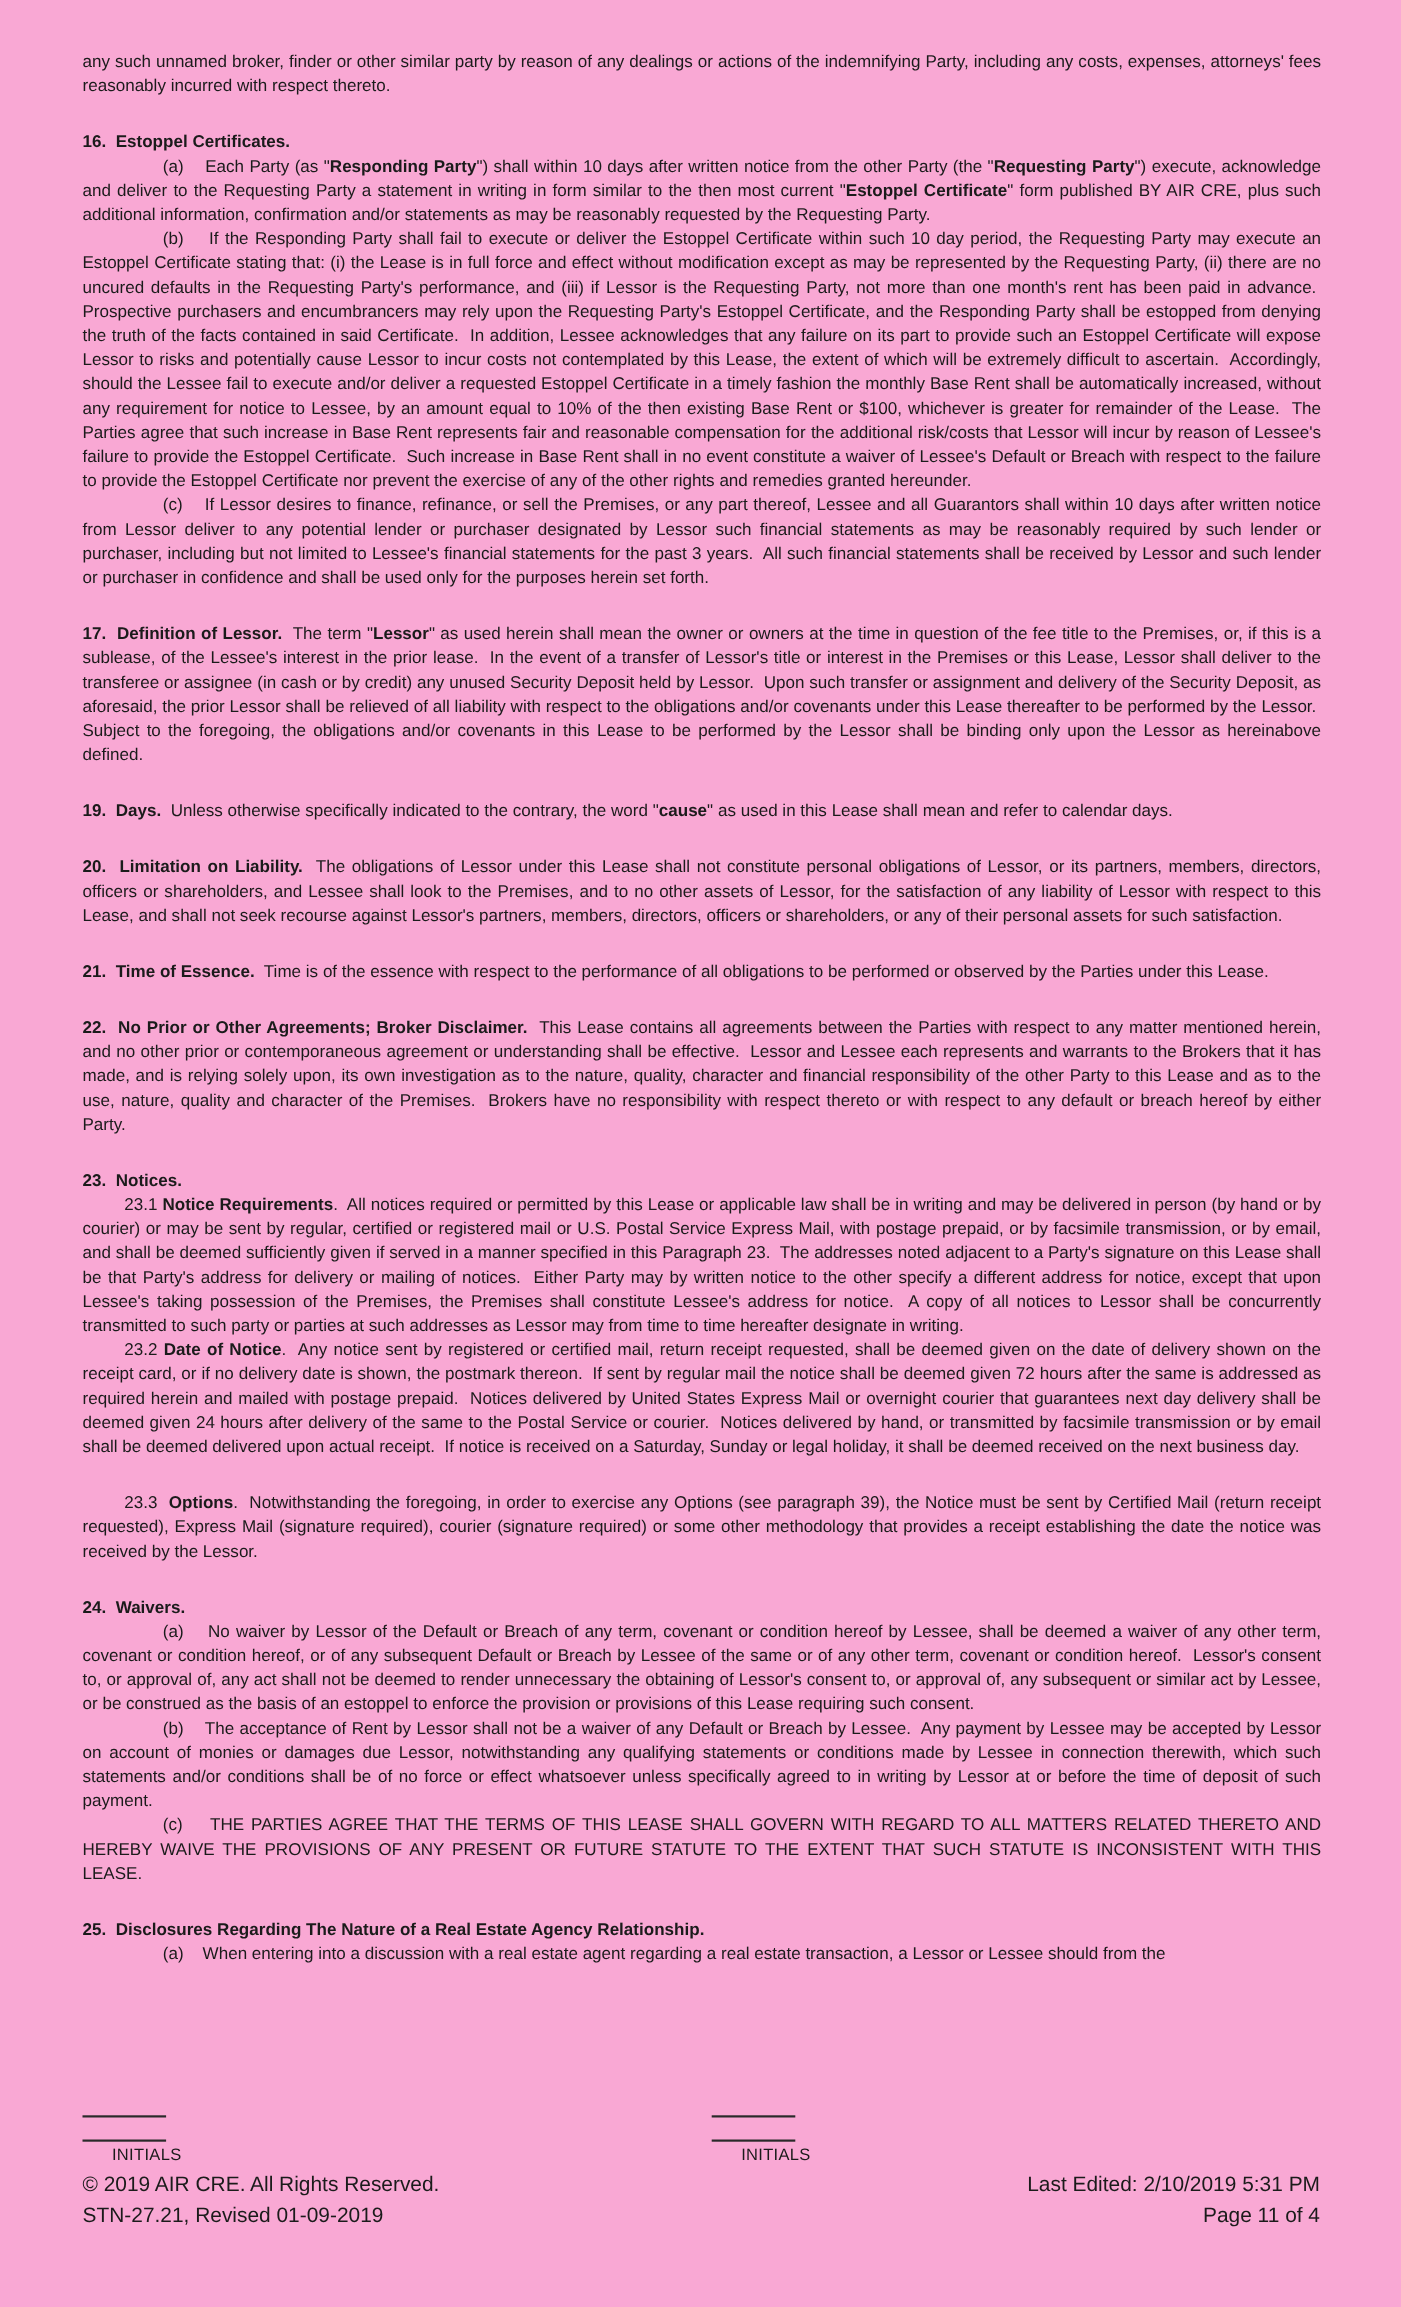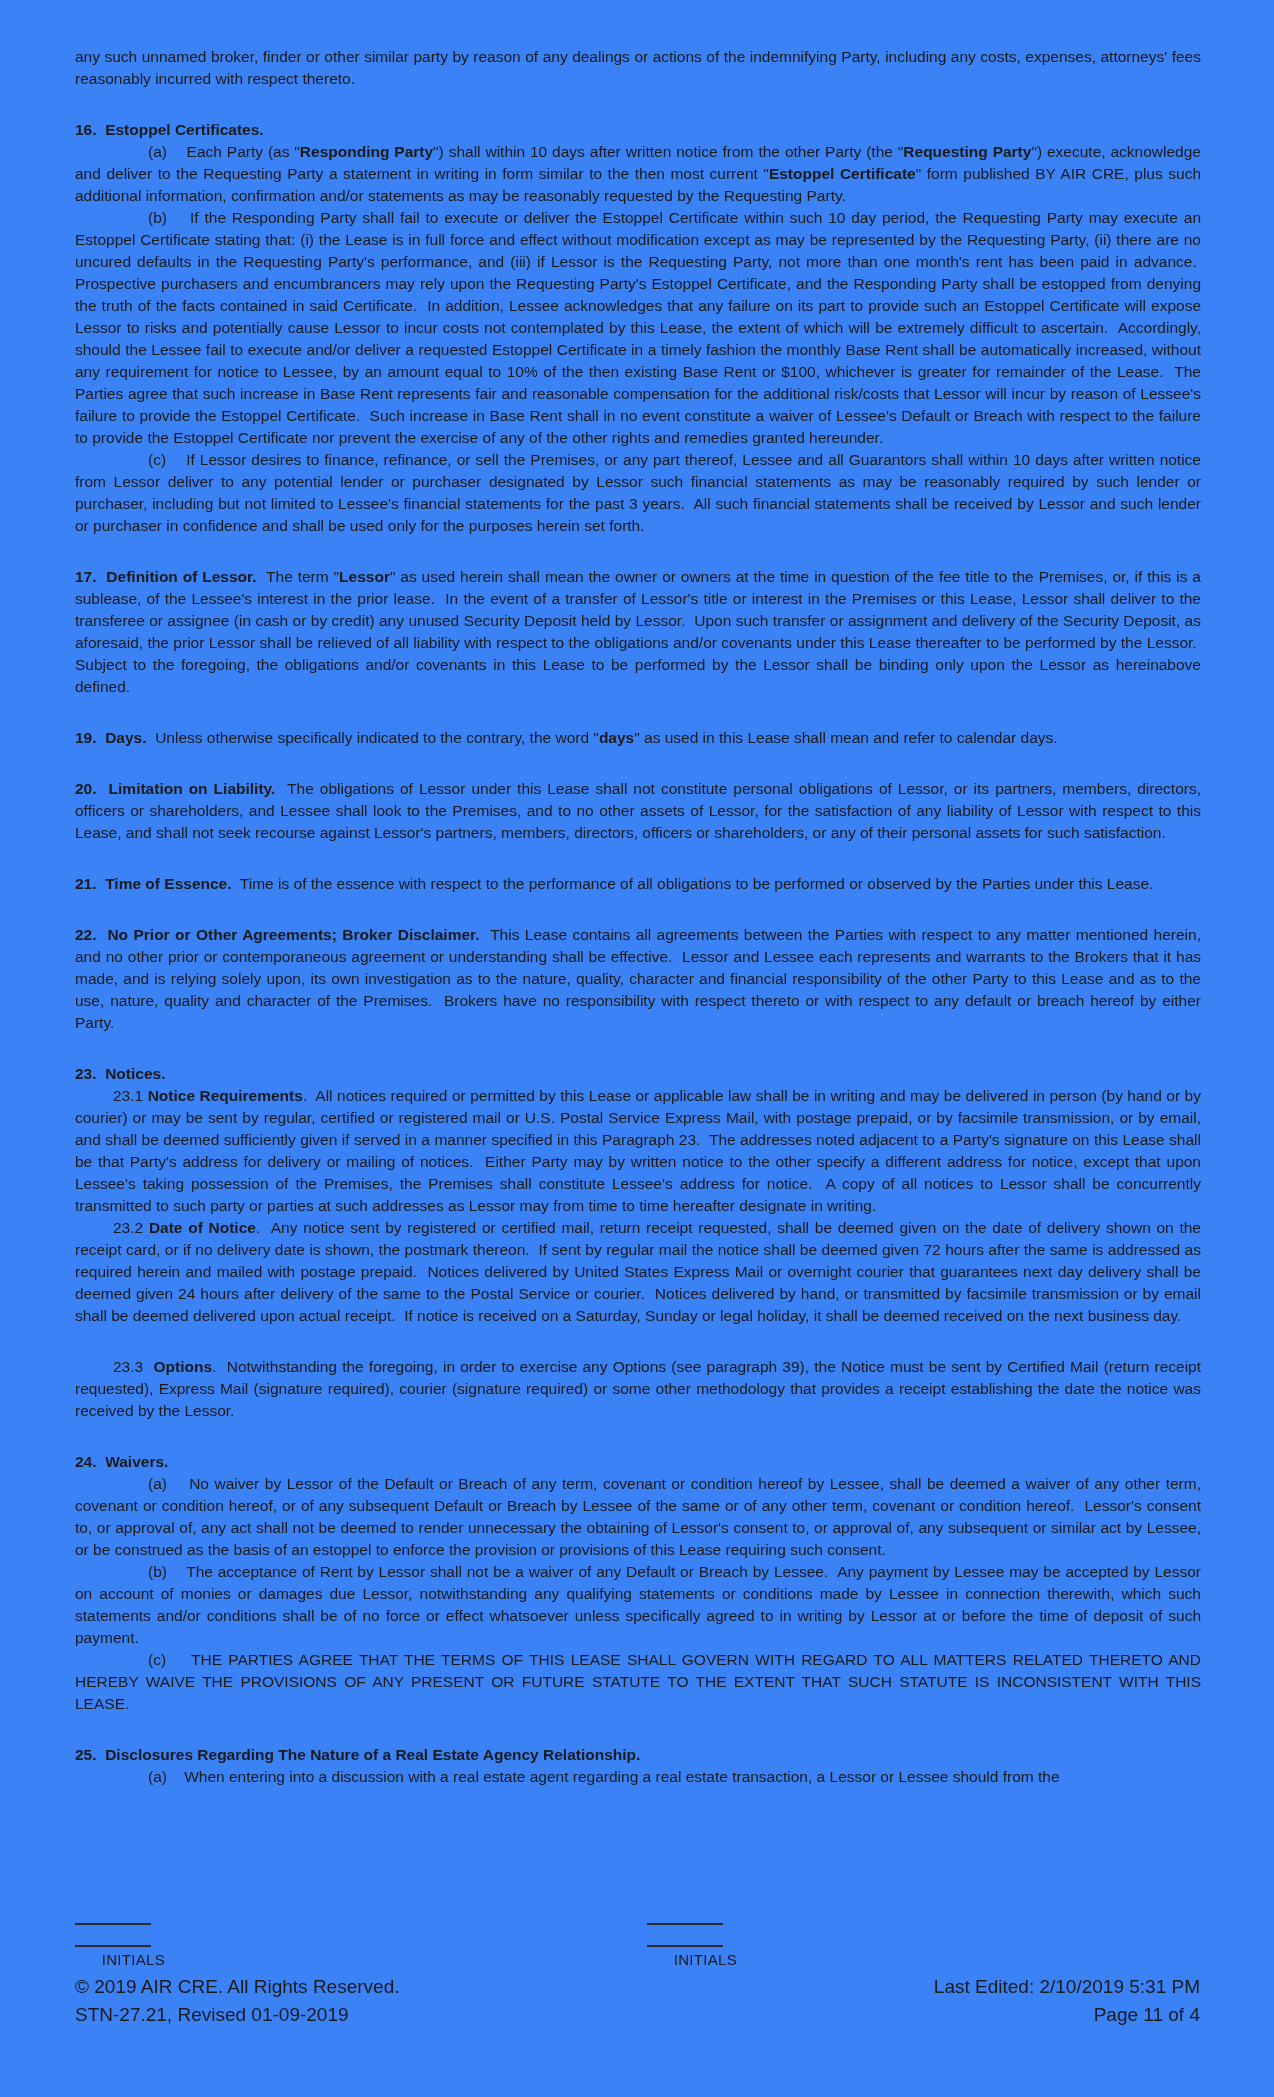--- a/index.html
+++ b/index.html
@@ -3,21 +3,21 @@
 <meta charset="utf-8">
 <title>Lease Page 11</title>
 <style>
   * { box-sizing: border-box; margin: 0; padding: 0; }
   html, body { background: #e8e8e8; }
   body { width: 1274px; }
   .page {
     position: relative;
     width: 1274px;
     height: 2097px;
-    background: #3b82f6;
+    background: #f9a8d4;
     font-family: "Liberation Sans", sans-serif;
     color: #1b1b1b;
     overflow: hidden;
   }
   .content {
     position: absolute;
     left: 75px;
     top: 46px;
     width: 1126px;
   }
@@ -66,21 +66,21 @@
 
 <div class="page">
 
   <div class="content">
       <p class="blk body"><span>any such unnamed broker, finder or other similar party by reason of any dealings or actions of the indemnifying Party, including any costs, expenses, attorneys' fees reasonably incurred with respect thereto.</span></p>
       <p class="blk heading gap"><span class="bold">16.&nbsp;  Estoppel Certificates.</span></p>
       <p class="blk sub"><span>(a)&nbsp; &nbsp; Each Party (as "</span><span class="bold">Responding Party</span><span>") shall within 10 days after written notice from the other Party (the "</span><span class="bold">Requesting Party</span><span>") execute, acknowledge and deliver to the Requesting Party a statement in writing in form similar to the then most current "</span><span class="bold">Estoppel Certificate</span><span>" form published BY AIR CRE, plus such additional information, confirmation and/or statements as may be reasonably requested by the Requesting Party.</span></p>
       <p class="blk sub"><span>(b)&nbsp; &nbsp; If the Responding Party shall fail to execute or deliver the Estoppel Certificate within such 10 day period, the Requesting Party may execute an Estoppel Certificate stating that: (i) the Lease is in full force and effect without modification except as may be represented by the Requesting Party, (ii) there are no uncured defaults in the Requesting Party's performance, and (iii) if Lessor is the Requesting Party, not more than one month's rent has been paid in advance.&nbsp; Prospective purchasers and encumbrancers may rely upon the Requesting Party's Estoppel Certificate, and the Responding Party shall be estopped from denying the truth of the facts contained in said Certificate.&nbsp; In addition, Lessee acknowledges that any failure on its part to provide such an Estoppel Certificate will expose Lessor to risks and potentially cause Lessor to incur costs not contemplated by this Lease, the extent of which will be extremely difficult to ascertain.&nbsp; Accordingly, should the Lessee fail to execute and/or deliver a requested Estoppel Certificate in a timely fashion the monthly Base Rent shall be automatically increased, without any requirement for notice to Lessee, by an amount equal to 10% of the then existing Base Rent or $100, whichever is greater for remainder of the Lease.&nbsp; The Parties agree that such increase in Base Rent represents fair and reasonable compensation for the additional risk/costs that Lessor will incur by reason of Lessee's failure to provide the Estoppel Certificate.&nbsp; Such increase in Base Rent shall in no event constitute a waiver of Lessee's Default or Breach with respect to the failure to provide the Estoppel Certificate nor prevent the exercise of any of the other rights and remedies granted hereunder.</span></p>
       <p class="blk sub"><span>(c)&nbsp; &nbsp; If Lessor desires to finance, refinance, or sell the Premises, or any part thereof, Lessee and all Guarantors shall within 10 days after written notice from Lessor deliver to any potential lender or purchaser designated by Lessor such financial statements as may be reasonably required by such lender or purchaser, including but not limited to Lessee's financial statements for the past 3 years.&nbsp; All such financial statements shall be received by Lessor and such lender or purchaser in confidence and shall be used only for the purposes herein set forth.</span></p>
       <p class="blk body gap"><span class="bold">17.&nbsp;  Definition of Lessor.</span><span>&nbsp; The term "</span><span class="bold">Lessor</span><span>" as used herein shall mean the owner or owners at the time in question of the fee title to the Premises, or, if this is a sublease, of the Lessee's interest in the prior lease.&nbsp; In the event of a transfer of Lessor's title or interest in the Premises or this Lease, Lessor shall deliver to the transferee or assignee (in cash or by credit) any unused Security Deposit held by Lessor.&nbsp; Upon such transfer or assignment and delivery of the Security Deposit, as aforesaid, the prior Lessor shall be relieved of all liability with respect to the obligations and/or covenants under this Lease thereafter to be performed by the Lessor.&nbsp; Subject to the foregoing, the obligations and/or covenants in this Lease to be performed by the Lessor shall be binding only upon the Lessor as hereinabove defined.</span></p>
-      <p class="blk body gap"><span class="bold">19.&nbsp;  Days.</span><span>&nbsp; Unless otherwise specifically indicated to the contrary, the word "</span><span class="bold">days</span><span>" as used in this Lease shall mean and refer to calendar days.</span></p>
+      <p class="blk body gap"><span class="bold">19.&nbsp;  Days.</span><span>&nbsp; Unless otherwise specifically indicated to the contrary, the word "</span><span class="bold">cause</span><span>" as used in this Lease shall mean and refer to calendar days.</span></p>
       <p class="blk body gap"><span class="bold">20.&nbsp;  Limitation on Liability.</span><span>&nbsp; The obligations of Lessor under this Lease shall not constitute personal obligations of Lessor, or its partners, members, directors, officers or shareholders, and Lessee shall look to the Premises, and to no other assets of Lessor, for the satisfaction of any liability of Lessor with respect to this Lease, and shall not seek recourse against Lessor's partners, members, directors, officers or shareholders, or any of their personal assets for such satisfaction.</span></p>
       <p class="blk body gap"><span class="bold">21.&nbsp;  Time of Essence.</span><span>&nbsp; Time is of the essence with respect to the performance of all obligations to be performed or observed by the Parties under this Lease.</span></p>
       <p class="blk body gap"><span class="bold">22.&nbsp;  No Prior or Other Agreements; Broker Disclaimer.</span><span>&nbsp; This Lease contains all agreements between the Parties with respect to any matter mentioned herein, and no other prior or contemporaneous agreement or understanding shall be effective.&nbsp; Lessor and Lessee each represents and warrants to the Brokers that it has made, and is relying solely upon, its own investigation as to the nature, quality, character and financial responsibility of the other Party to this Lease and as to the use, nature, quality and character of the Premises.&nbsp; Brokers have no responsibility with respect thereto or with respect to any default or breach hereof by either Party.</span></p>
       <p class="blk heading gap"><span class="bold">23.&nbsp;  Notices.</span></p>
       <p class="blk sub2"><span>23.1 </span><span class="bold">Notice Requirements</span><span>.&nbsp; All notices required or permitted by this Lease or applicable law shall be in writing and may be delivered in person (by hand or by courier) or may be sent by regular, certified or registered mail or U.S. Postal Service Express Mail, with postage prepaid, or by facsimile transmission, or by email, and shall be deemed sufficiently given if served in a manner specified in this Paragraph 23.&nbsp; The addresses noted adjacent to a Party's signature on this Lease shall be that Party's address for delivery or mailing of notices.&nbsp; Either Party may by written notice to the other specify a different address for notice, except that upon Lessee's taking possession of the Premises, the Premises shall constitute Lessee's address for notice.&nbsp; A copy of all notices to Lessor shall be concurrently transmitted to such party or parties at such addresses as Lessor may from time to time hereafter designate in writing.</span></p>
       <p class="blk sub2"><span>23.2 </span><span class="bold">Date of Notice</span><span>.&nbsp; Any notice sent by registered or certified mail, return receipt requested, shall be deemed given on the date of delivery shown on the receipt card, or if no delivery date is shown, the postmark thereon.&nbsp; If sent by regular mail the notice shall be deemed given 72 hours after the same is addressed as required herein and mailed with postage prepaid.&nbsp; Notices delivered by United States Express Mail or overnight courier that guarantees next day delivery shall be deemed given 24 hours after delivery of the same to the Postal Service or courier.&nbsp; Notices delivered by hand, or transmitted by facsimile transmission or by email shall be deemed delivered upon actual receipt.&nbsp; If notice is received on a Saturday, Sunday or legal holiday, it shall be deemed received on the next business day.</span></p>
       <p class="blk sub2 gap"><span>23.3&nbsp; </span><span class="bold">Options</span><span>.&nbsp; Notwithstanding the foregoing, in order to exercise any Options (see paragraph 39), the Notice must be sent by Certified Mail (return receipt requested), Express Mail (signature required), courier (signature required) or some other methodology that provides a receipt establishing the date the notice was received by the Lessor.</span></p>
       <p class="blk heading gap"><span class="bold">24.&nbsp;  Waivers.</span></p>
       <p class="blk sub"><span>(a)&nbsp; &nbsp; No waiver by Lessor of the Default or Breach of any term, covenant or condition hereof by Lessee, shall be deemed a waiver of any other term, covenant or condition hereof, or of any subsequent Default or Breach by Lessee of the same or of any other term, covenant or condition hereof.&nbsp; Lessor's consent to, or approval of, any act shall not be deemed to render unnecessary the obtaining of Lessor's consent to, or approval of, any subsequent or similar act by Lessee, or be construed as the basis of an estoppel to enforce the provision or provisions of this Lease requiring such consent.</span></p>
       <p class="blk sub"><span>(b)&nbsp; &nbsp; The acceptance of Rent by Lessor shall not be a waiver of any Default or Breach by Lessee.&nbsp; Any payment by Lessee may be accepted by Lessor on account of monies or damages due Lessor, notwithstanding any qualifying statements or conditions made by Lessee in connection therewith, which such statements and/or conditions shall be of no force or effect whatsoever unless specifically agreed to in writing by Lessor at or before the time of deposit of such payment.</span></p>

